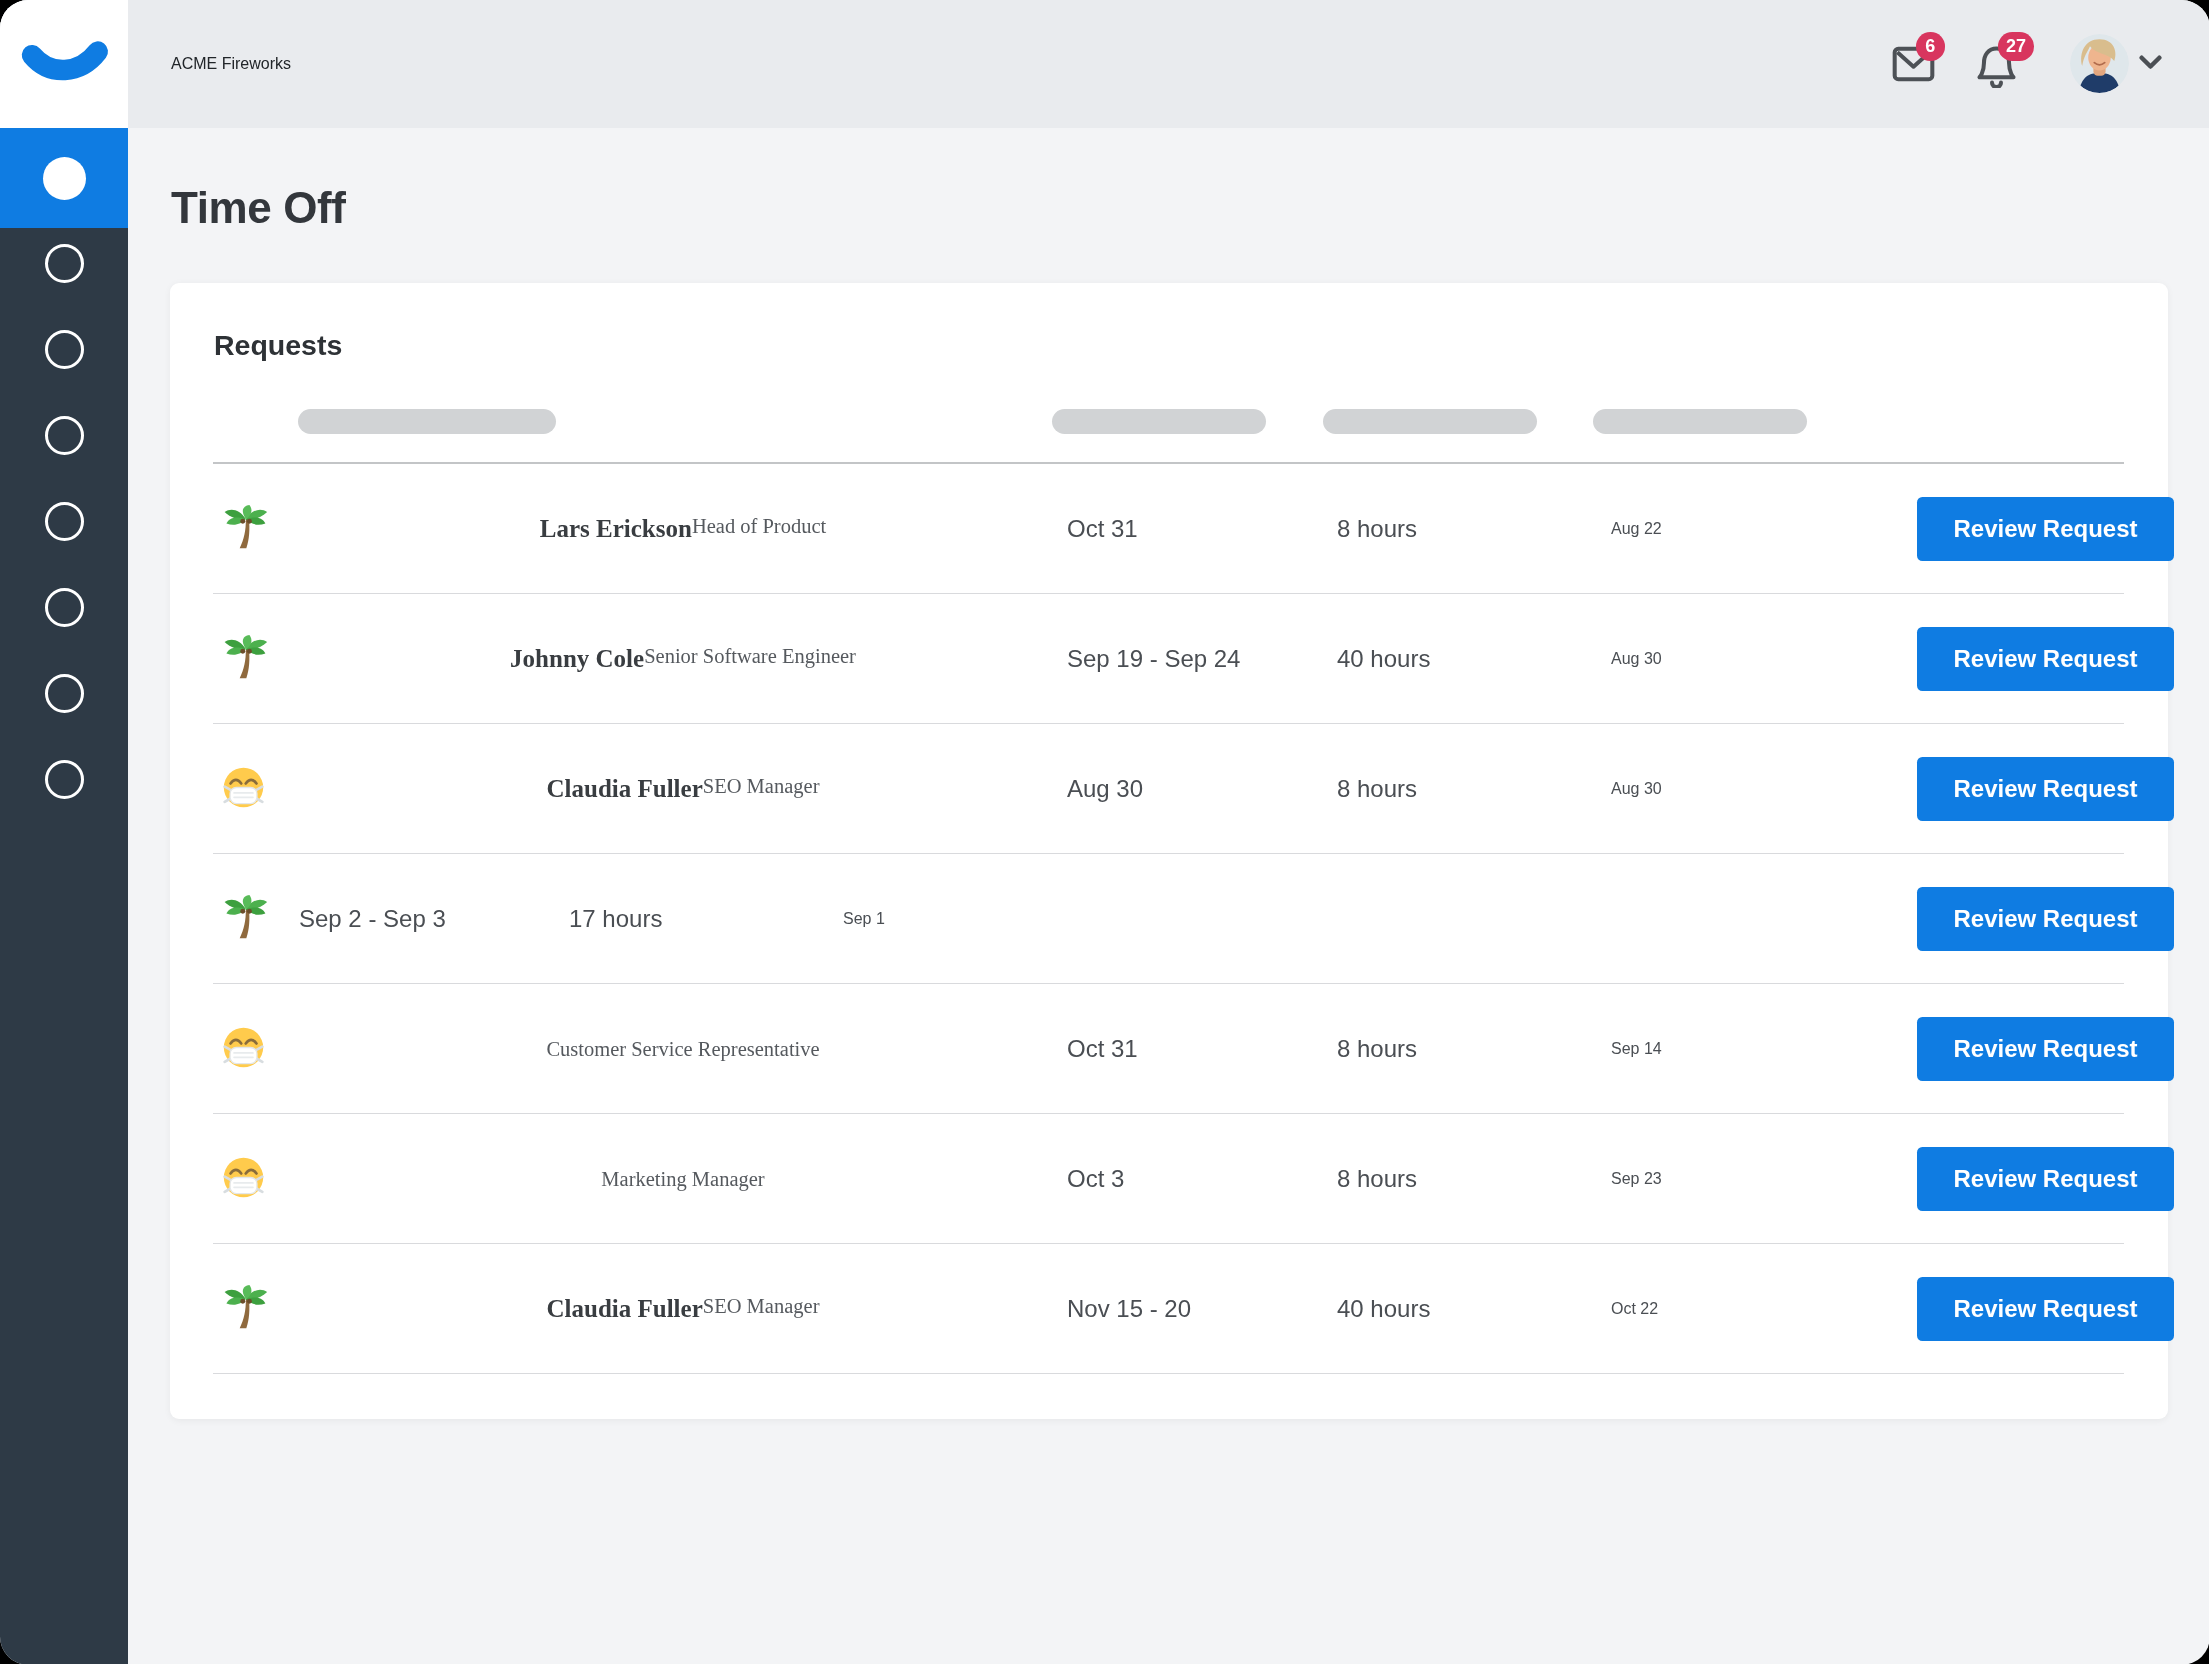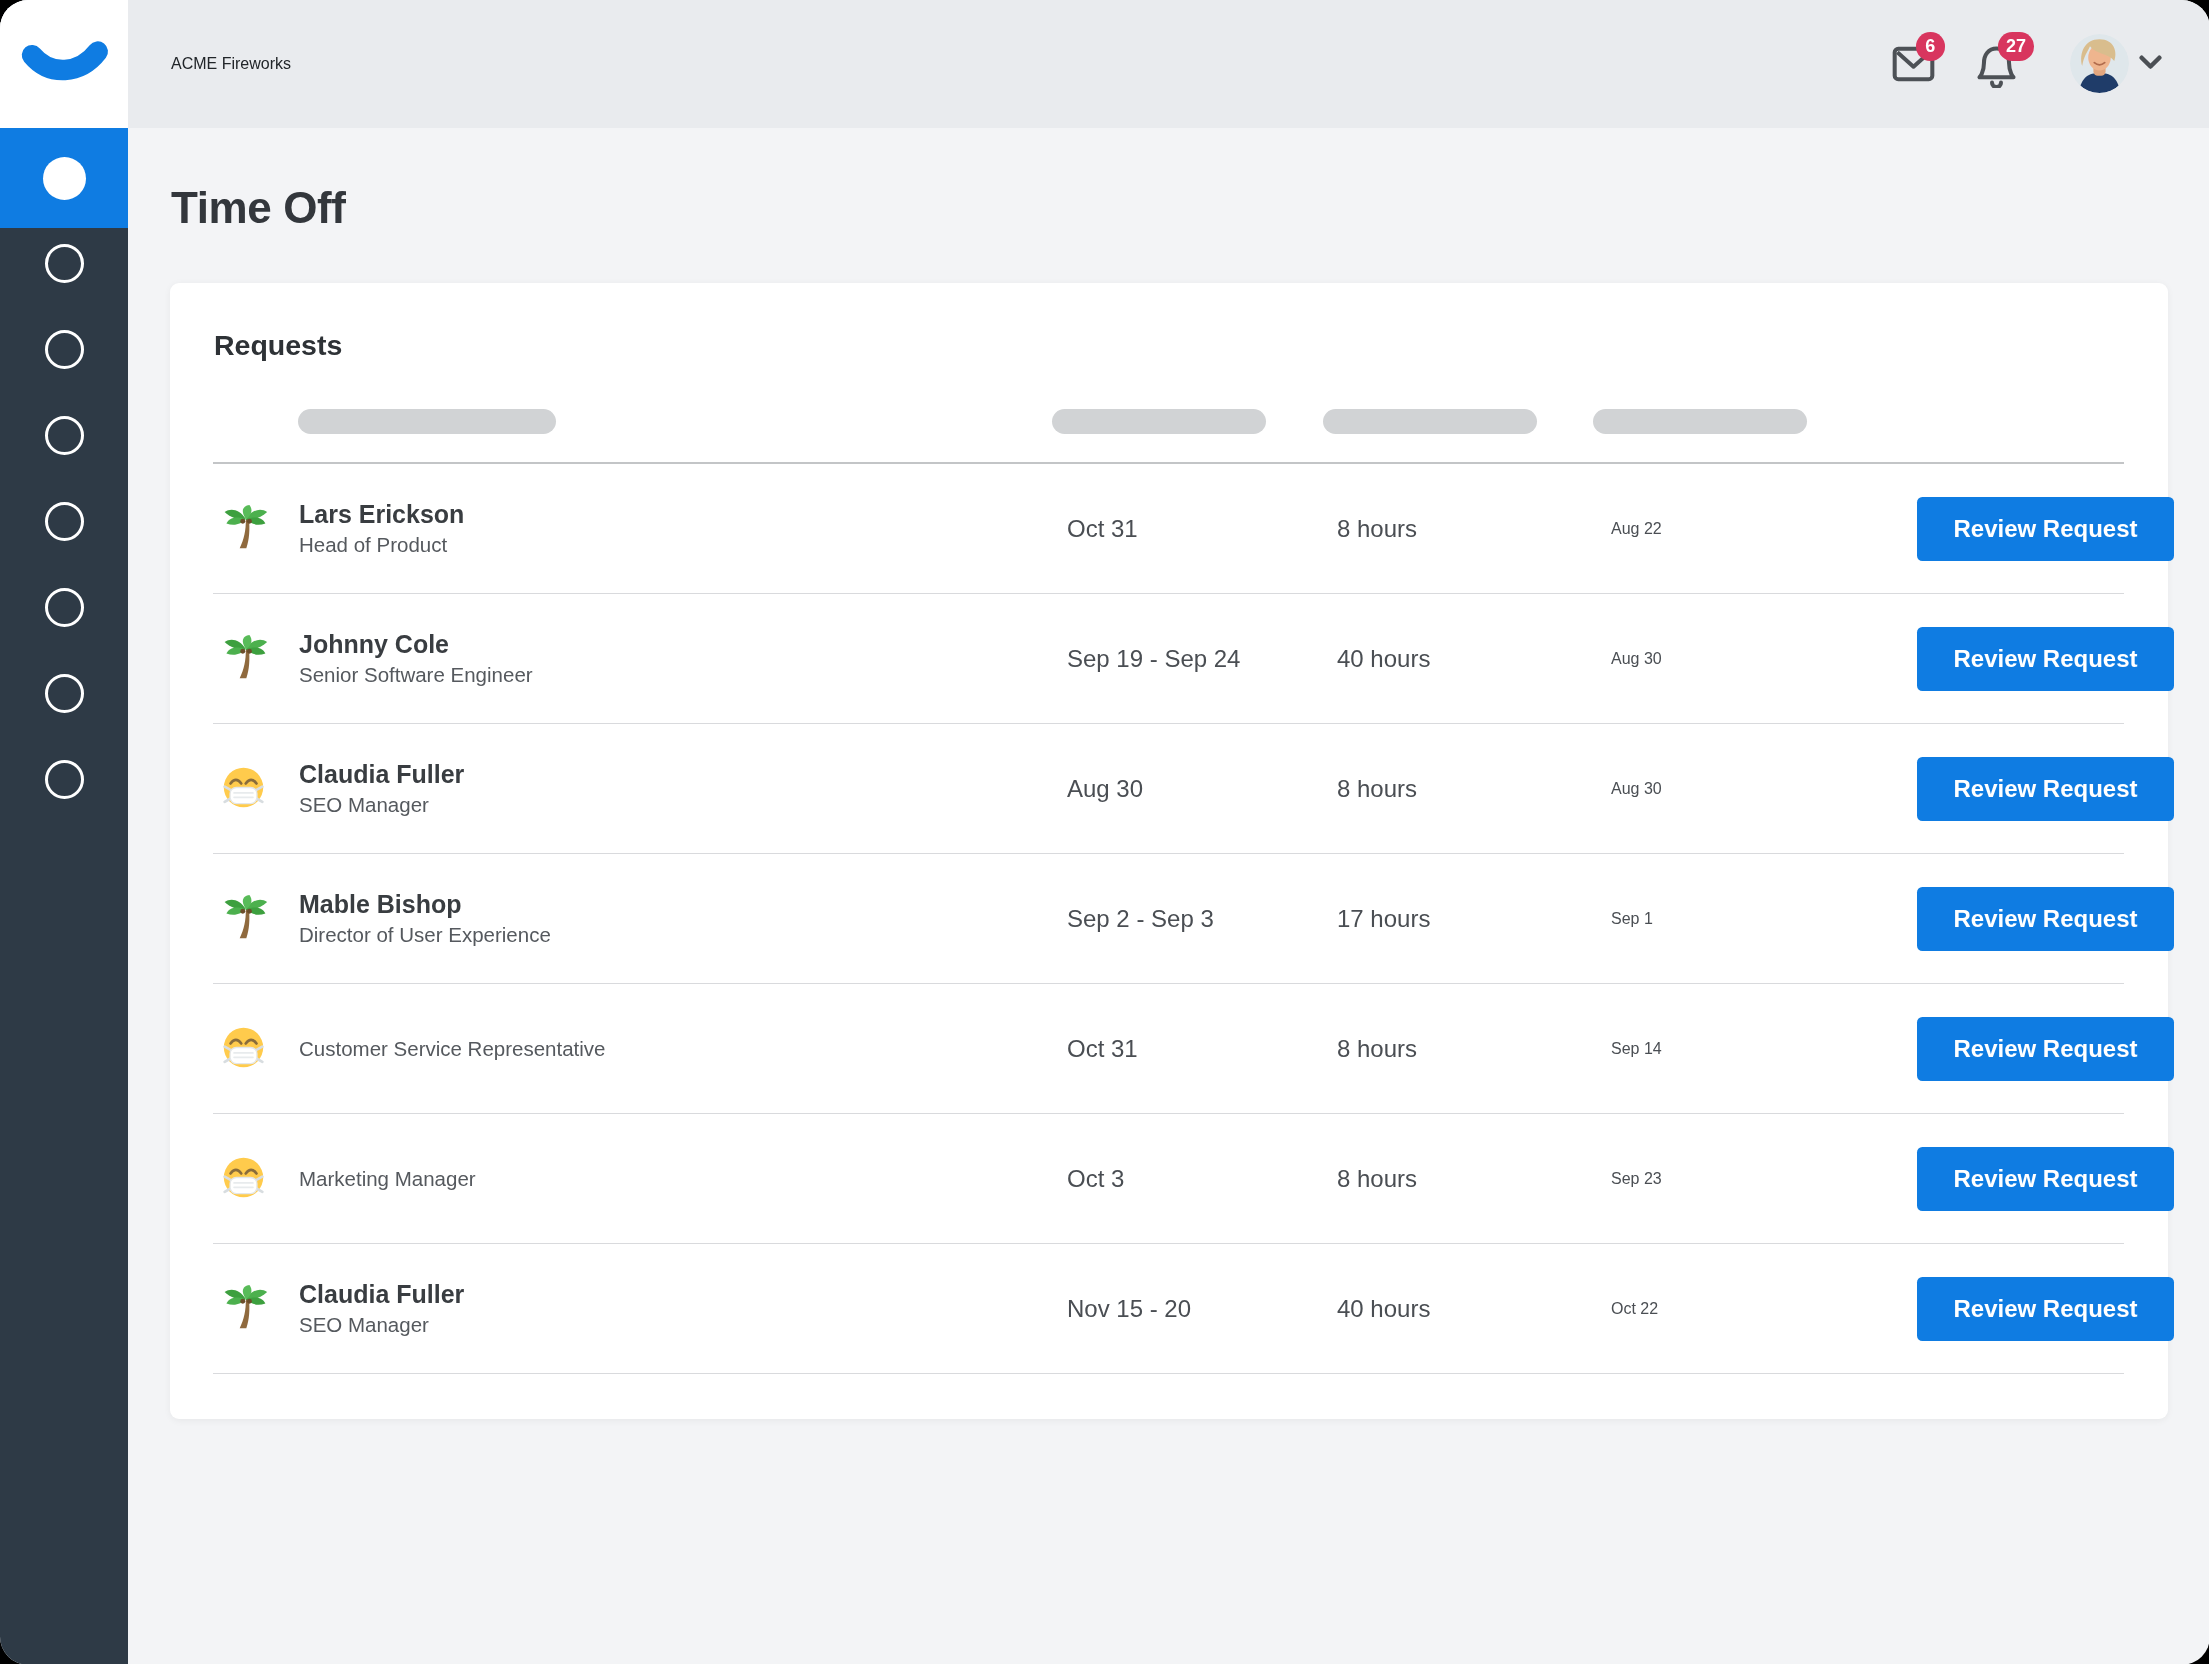--- a/index.html
+++ b/index.html
@@ -55,21 +55,21 @@
   .pills-row{position:absolute;left:43px;right:44px;top:126px;height:25px;}
   .pill{position:absolute;top:0;height:25px;border-radius:12.5px;background:var(--pill);}
   .pill1{left:85px;width:258px;}
   .pill2{left:839px;width:214px;}
   .pill3{left:1110px;width:214px;}
   .pill4{left:1380px;width:214px;}
   .rows{position:absolute;left:43px;right:44px;top:179px;border-top:2.7px solid var(--divider-strong);}
   .row{display:flex;align-items:center;height:130px;border-bottom:1.8px solid var(--divider);}
   .cell-avatar{width:86px;display:flex;align-items:center;}
   .cell-avatar svg{margin-left:9px;}
-  .cell-person{width:768px;display:flex;flex-direction:column;justify-content:center;}
+  .cell-person{width:768px;display:flex;justify-content:center;font-family:Liberation Serif, serif;}
   .name{font-size:25px;font-weight:700;color:var(--text-name);line-height:33px;}
   .role{font-size:20.5px;color:var(--text-muted);line-height:28px;}
   .cell-date{width:270px;font-size:24px;color:var(--text-body);}
   .cell-hours{width:274px;font-size:24px;color:var(--text-body);}
   .cell-submitted{flex:1;font-size:16px;color:var(--text-body);}
   .cell-action{width:207px;text-decoration:underline;}
   .btn{width:257px;height:64px;border:none;border-radius:5.3px;background:var(--accent);
     color:#fff;font-size:24px;font-weight:700;font-family:"Liberation Sans",sans-serif;
     cursor:pointer;}
 </style>
@@ -244,24 +244,20 @@
                   <path d="M27 17 C27 30 25 40 20 50 L27.5 50 C31 40 31.5 28 30.5 17 Z" fill="#8f6a3e"></path>
                   <path d="M27 17 C20 6 10 4 3 9 C10 16 20 18.5 27 17 Z" fill="#3da03f"></path>
                   <path d="M27 17 C34 6 44 4 51 9 C44 16 34 18.5 27 17 Z" fill="#4cb04e"></path>
                   <path d="M27 17 C21 8 23 2 31 1 C35.5 7 33 13.5 27 17 Z" fill="#58bb58"></path>
                   <path d="M27 17 C14 13 8 16 5 22 C14 25.5 22 22.5 27 17 Z" fill="#4cb04e"></path>
                   <path d="M27 17 C40 13 46 16 49 22 C40 25.5 32 22.5 27 17 Z" fill="#3da03f"></path>
                   <circle cx="23.5" cy="19.5" r="2.8" fill="#6b4d2a"></circle>
                   <circle cx="31" cy="19.5" r="2.8" fill="#6b4d2a"></circle>
                 </svg></span>
     </div>
-    <div class="cell-person">
-      <div class="name">Mable Bishop</div>
-      <div class="role">Director of User Experience</div>
-    </div>
     <div class="cell-date">Sep 2 - Sep 3</div>
     <div class="cell-hours">17 hours</div>
     <div class="cell-submitted">Sep 1</div>
     <div class="cell-action">
       <button class="btn">Review Request</button>
     </div>
   </div>
           <div class="row">
     <div class="cell-avatar">
       <span><svg width="43" height="43" viewBox="0 0 48 48">

